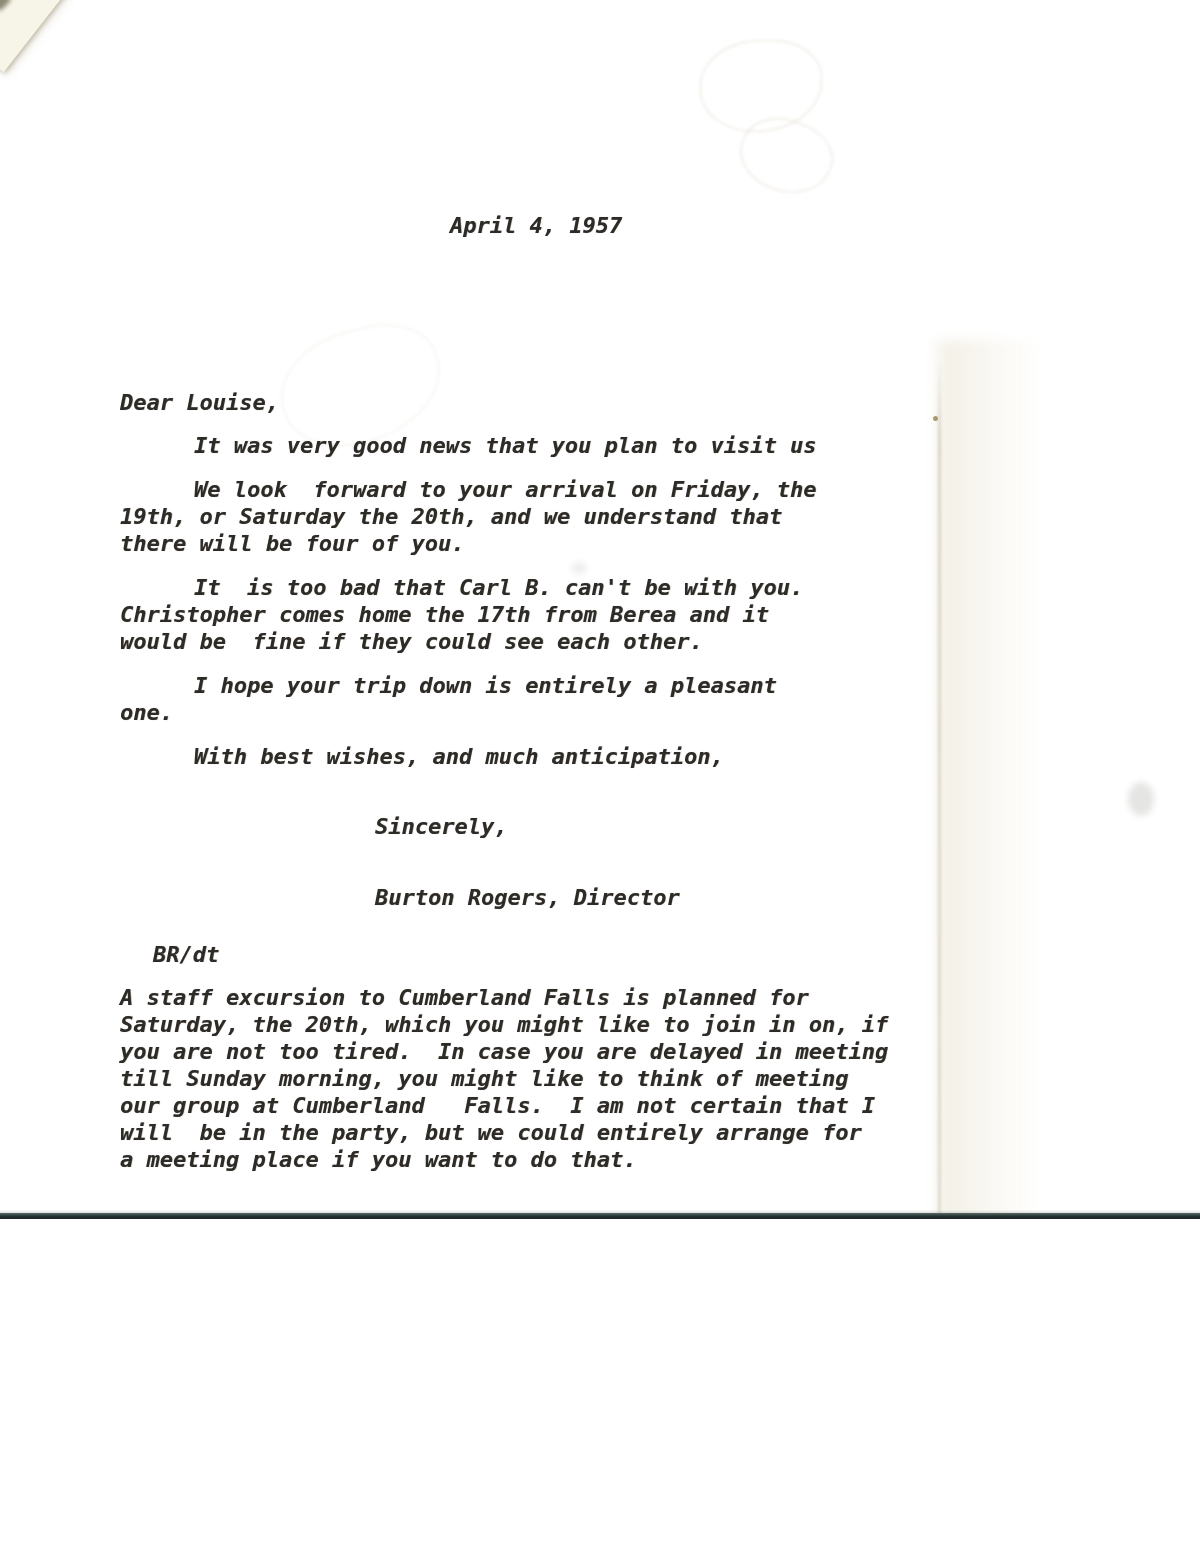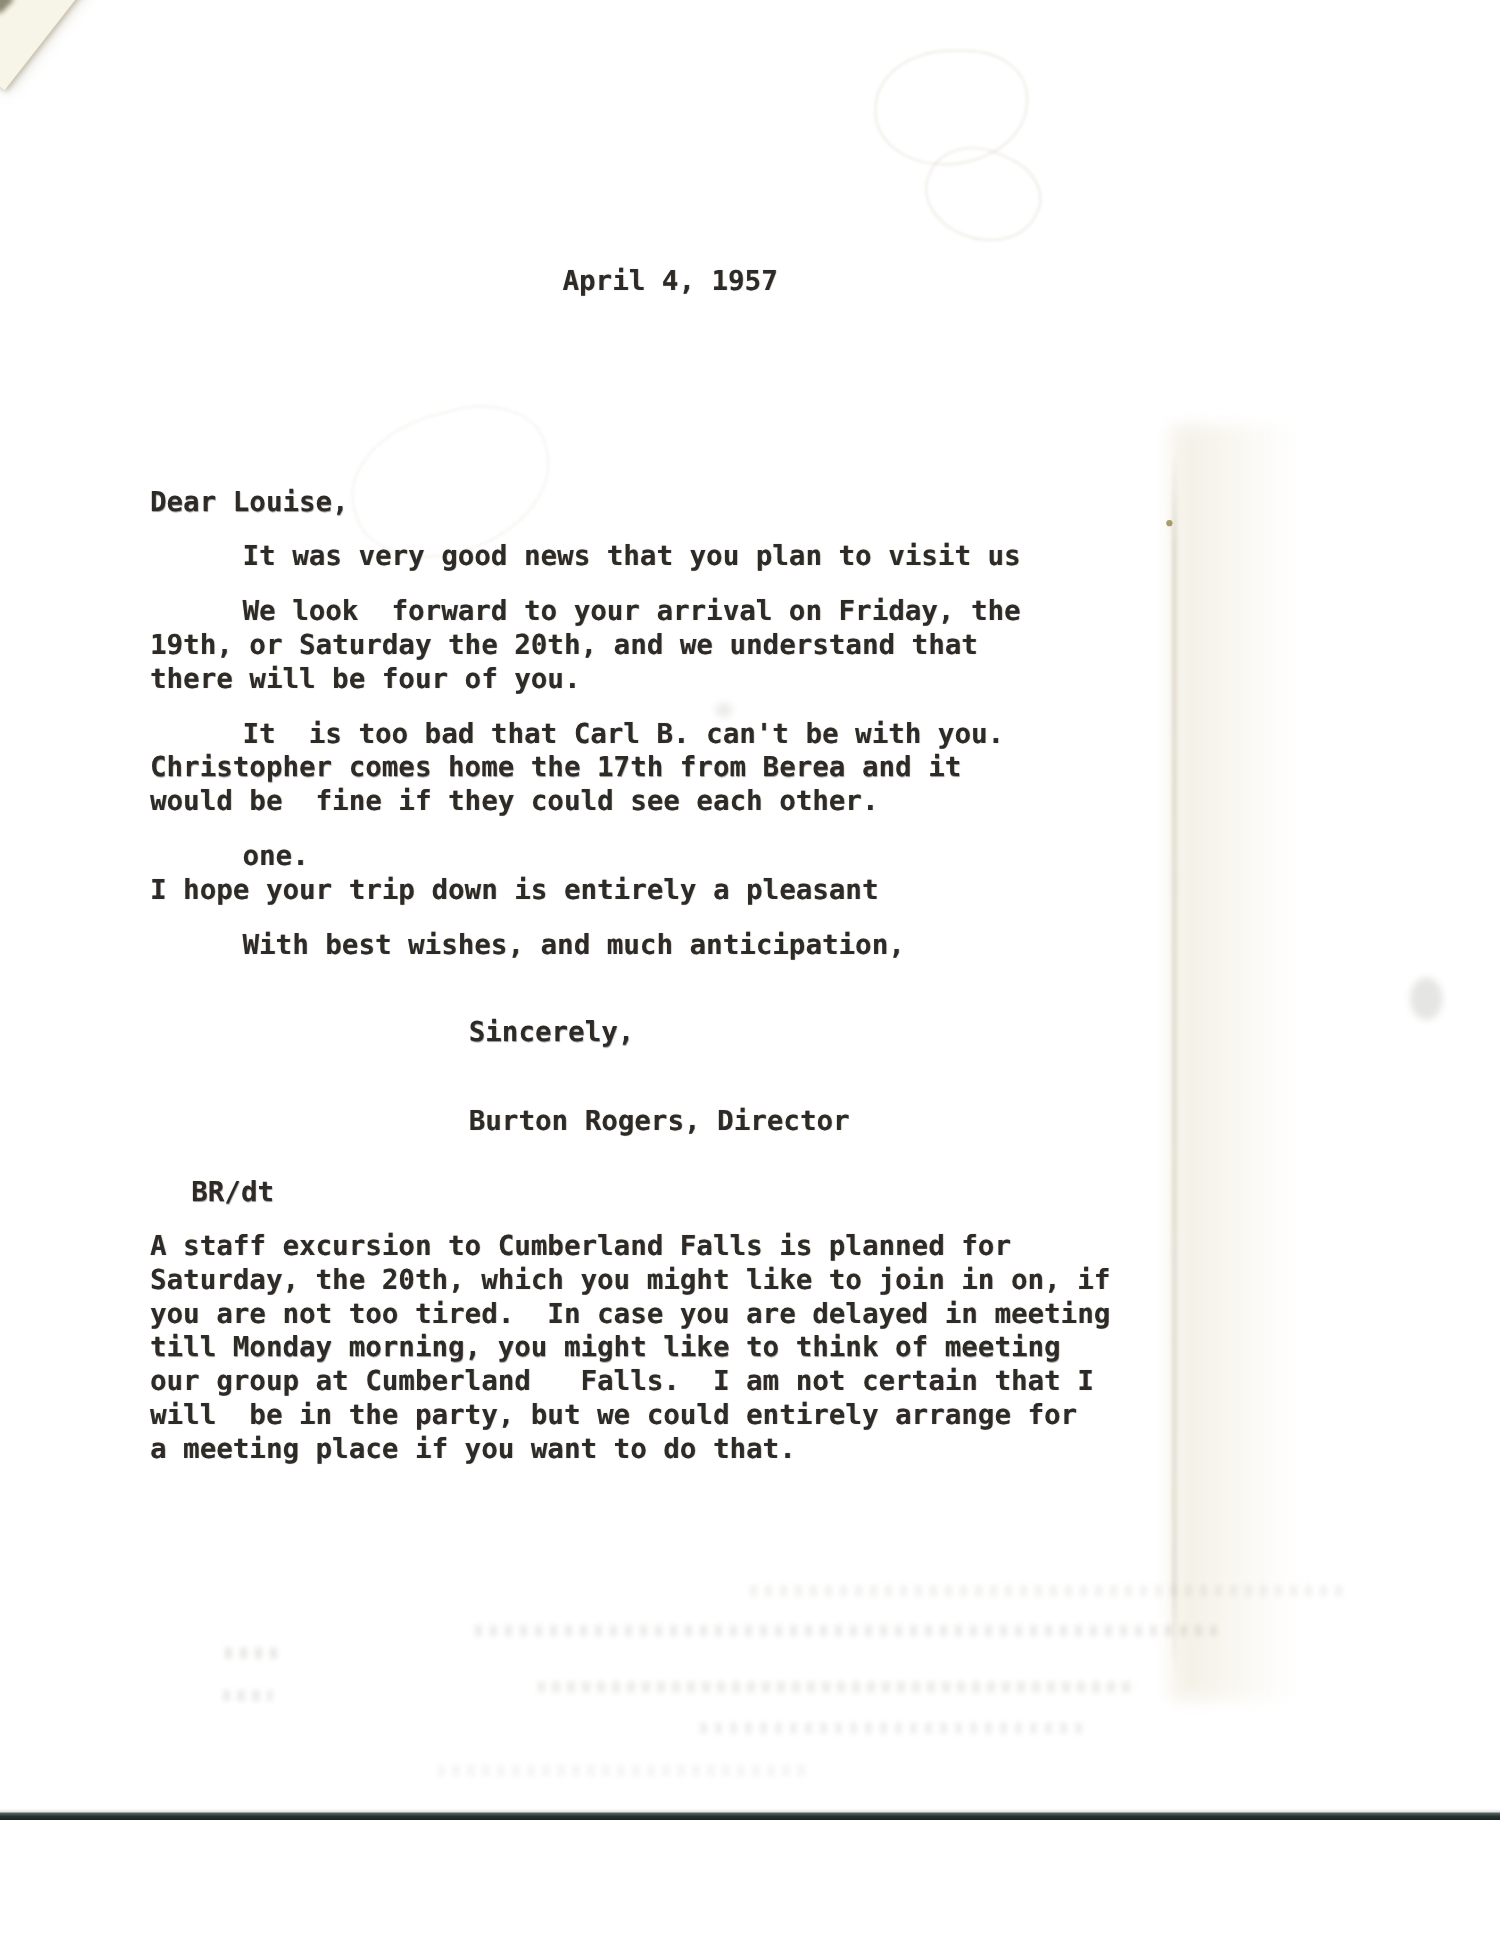--- a/index.html
+++ b/index.html
@@ -3,28 +3,29 @@
 <meta charset="utf-8">
 <style>
   html,body{margin:0;padding:0;}
   body{
     width:1200px;height:1564px;
     font-family:"DejaVu Sans Mono","Liberation Mono",monospace;
     overflow:hidden;
   }
   .scan{
     position:relative;
-    width:1200px;height:1456px;
+    width:1200px;height:1219px;
     background:
       radial-gradient(900px 500px at 78% 6%, rgba(243,236,214,0.55), rgba(243,236,214,0) 60%),
       radial-gradient(700px 600px at 12% 85%, rgba(236,228,204,0.45), rgba(236,228,204,0) 60%),
       radial-gradient(500px 400px at 50% 45%, rgba(250,248,240,0.5), rgba(250,248,240,0) 70%),
       linear-gradient(90deg, #e9e3d1 0px, #f3efe3 18px, #f4f1e6 60px, #f4f1e6 1150px, #eeead c 1200px),
       #f3efe3;
     overflow:hidden;
+    font-style:italic;
   }
   
   .tw{
     position:absolute;
     color:#2e2b27;
     font-size:22px;
     font-weight:700;
     line-height:27px;
     letter-spacing:0px;
     text-shadow:0.4px 0.3px 0.7px rgba(46,43,39,0.5);
@@ -126,39 +127,39 @@
         <div class="tline">We look  forward to your arrival on Friday, the</div>
         <div class="tline">19th, or Saturday the 20th, and we understand that</div>
         <div class="tline">there will be four of you.</div>
       </div>
       <div class="para">
         <div class="tline">It  is too bad that Carl B. can't be with you.</div>
         <div class="tline">Christopher comes home the 17th from Berea and it</div>
         <div class="tline">would be  fine if they could see each other.</div>
       </div>
       <div class="para">
+        <div class="tline">I hope your trip down is entirely a pleasant</div>
         <div class="tline">one.</div>
-        <div class="tline">I hope your trip down is entirely a pleasant</div>
       </div>
       <div class="para">
         <div class="tline">With best wishes, and much anticipation,</div>
       </div>
     </div>
 
   <div class="tw" style="left:375px;top:813px;">Sincerely,</div>
 
   <div class="tw" style="left:375px;top:884px;">Burton Rogers, Director</div>
 
   <div class="tw" style="left:120px;top:941px;margin-left:33px;">BR/dt</div>
 
   <div class="tw ps" style="left:120px;top:984px;width:800px;">
       <div class="tline">A staff excursion to Cumberland Falls is planned for</div>
       <div class="tline">Saturday, the 20th, which you might like to join in on, if</div>
       <div class="tline">you are not too tired.  In case you are delayed in meeting</div>
-      <div class="tline">till Monday morning, you might like to think of meeting</div>
+      <div class="tline">till Sunday morning, you might like to think of meeting</div>
       <div class="tline">our group at Cumberland   Falls.  I am not certain that I</div>
       <div class="tline">will  be in the party, but we could entirely arrange for</div>
       <div class="tline">a meeting place if you want to do that.</div>
     </div>
 
   <div class="watermark">PINE MT. S.S.  2018</div>
   <div class="scan-edge-bottom-soft"></div>
   <div class="scan-edge-bottom"></div>
 </div>
 

